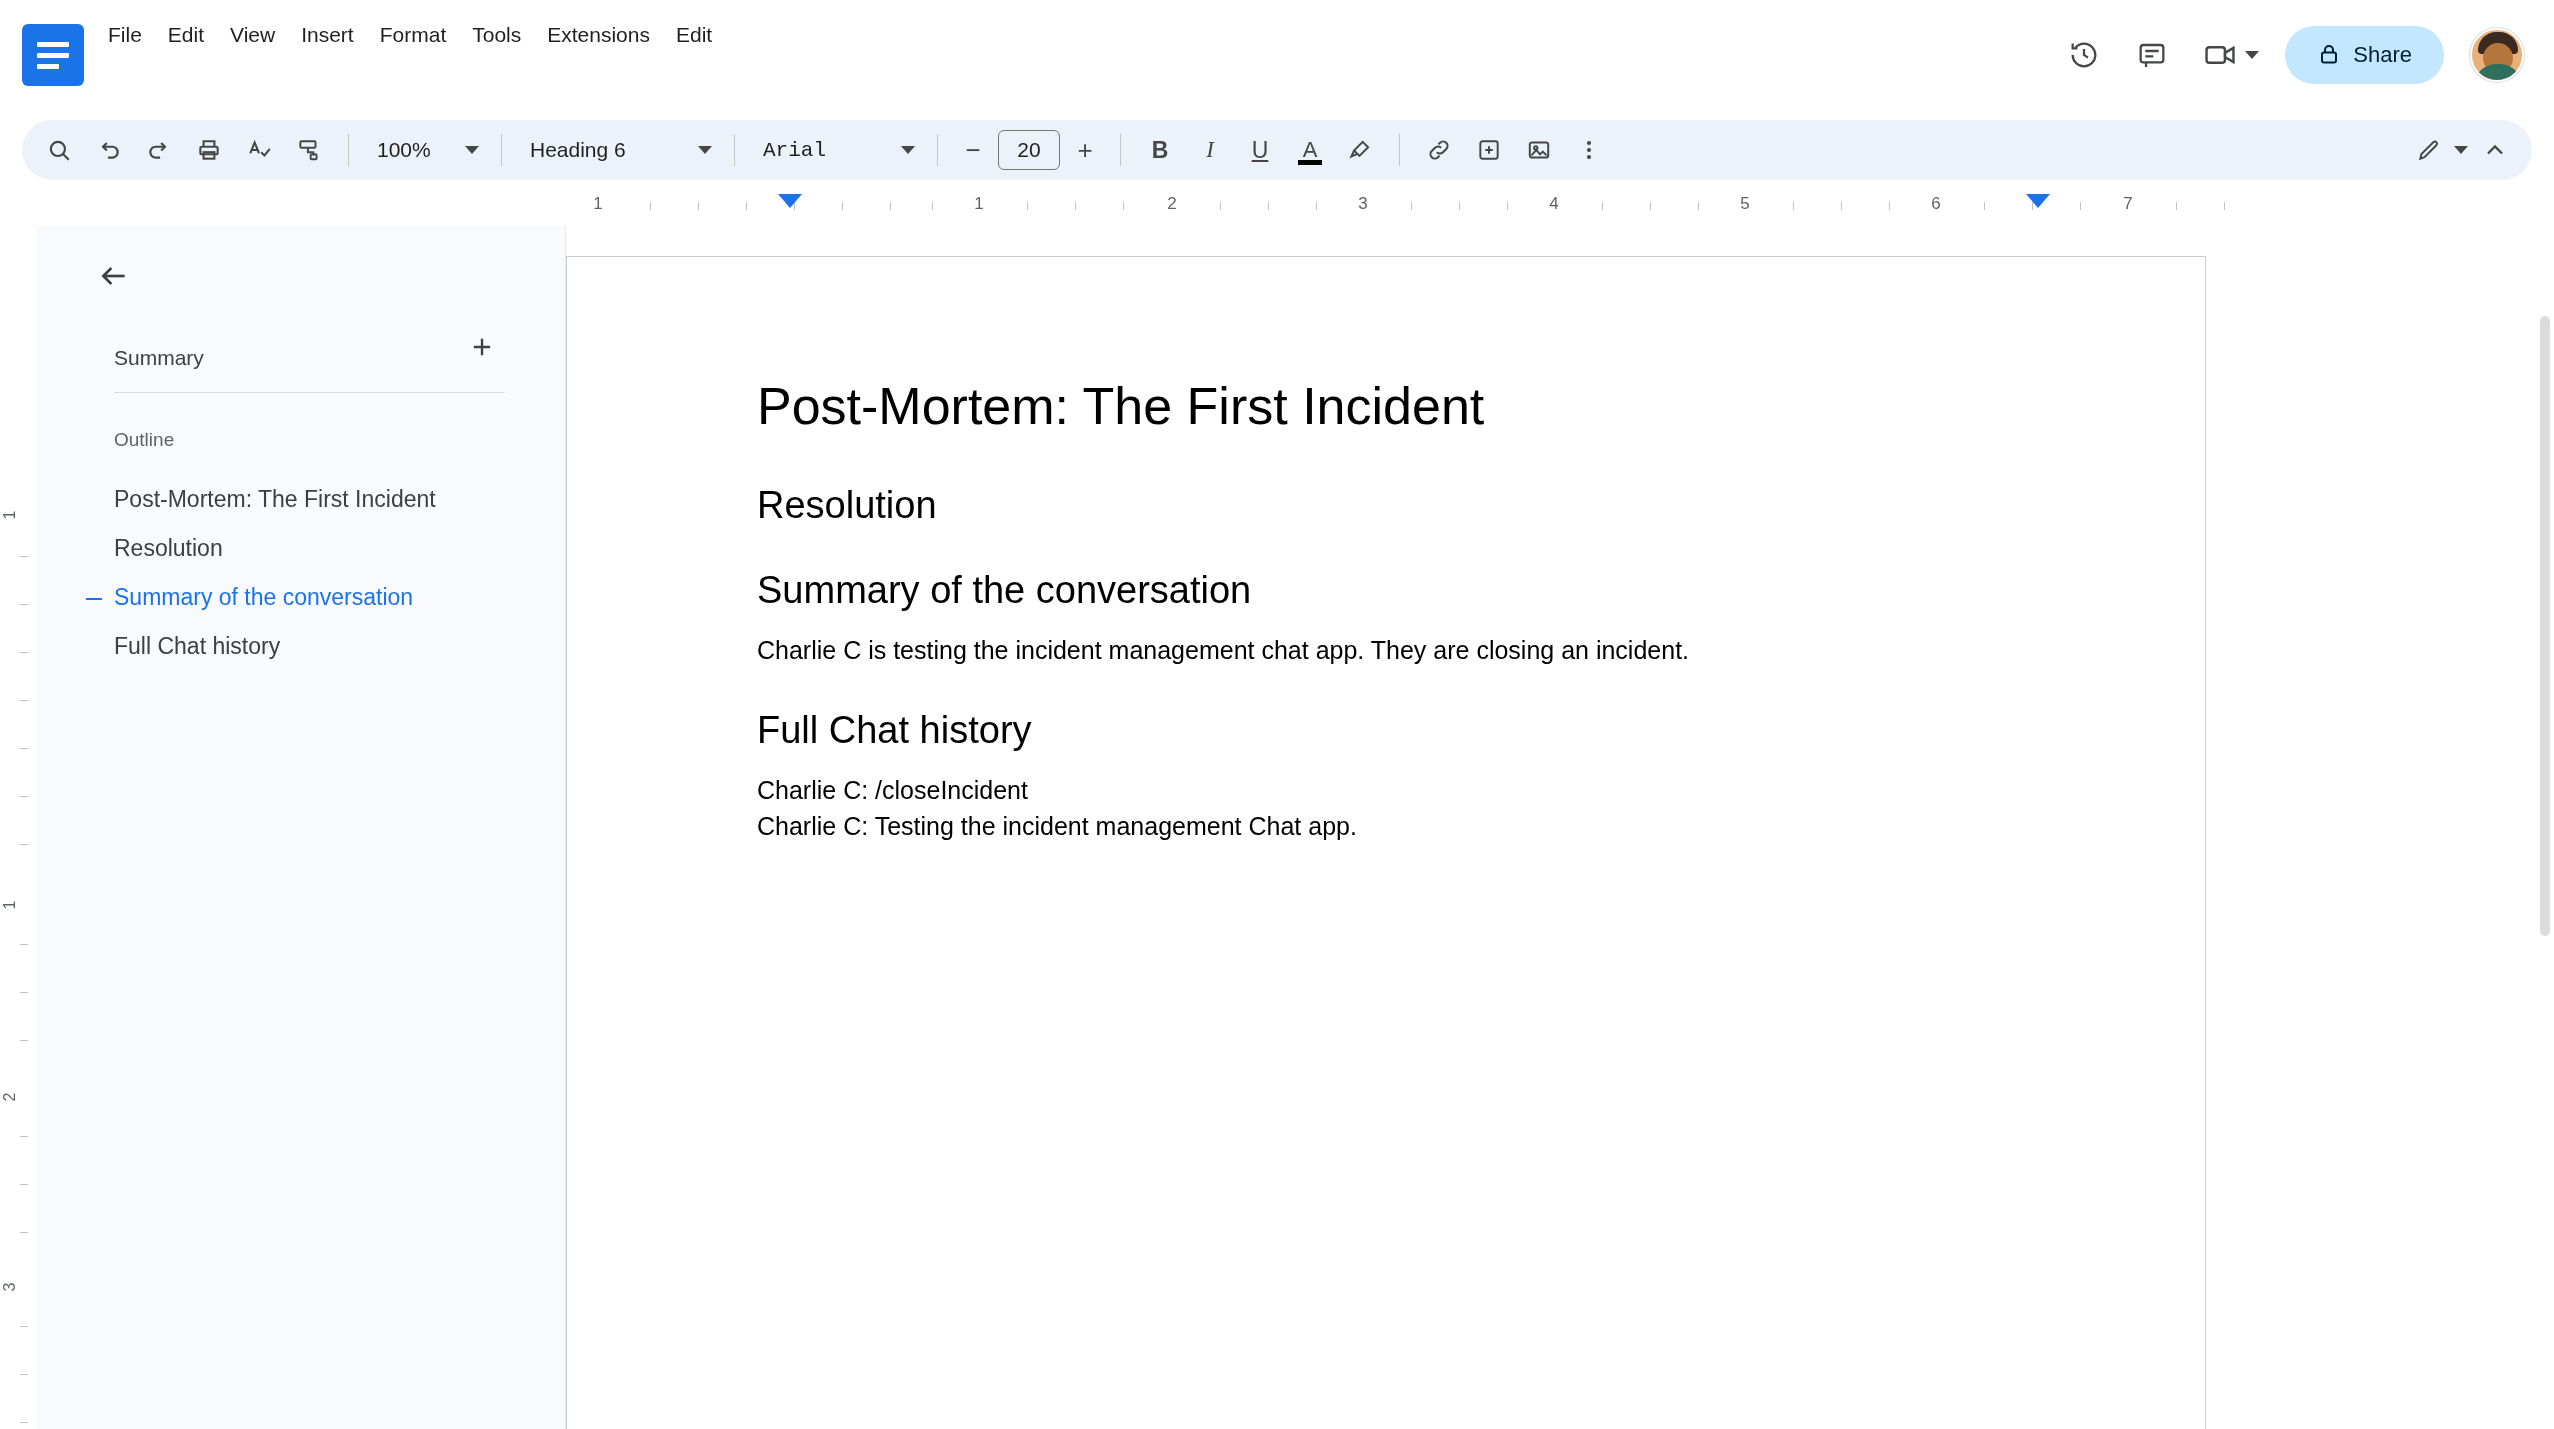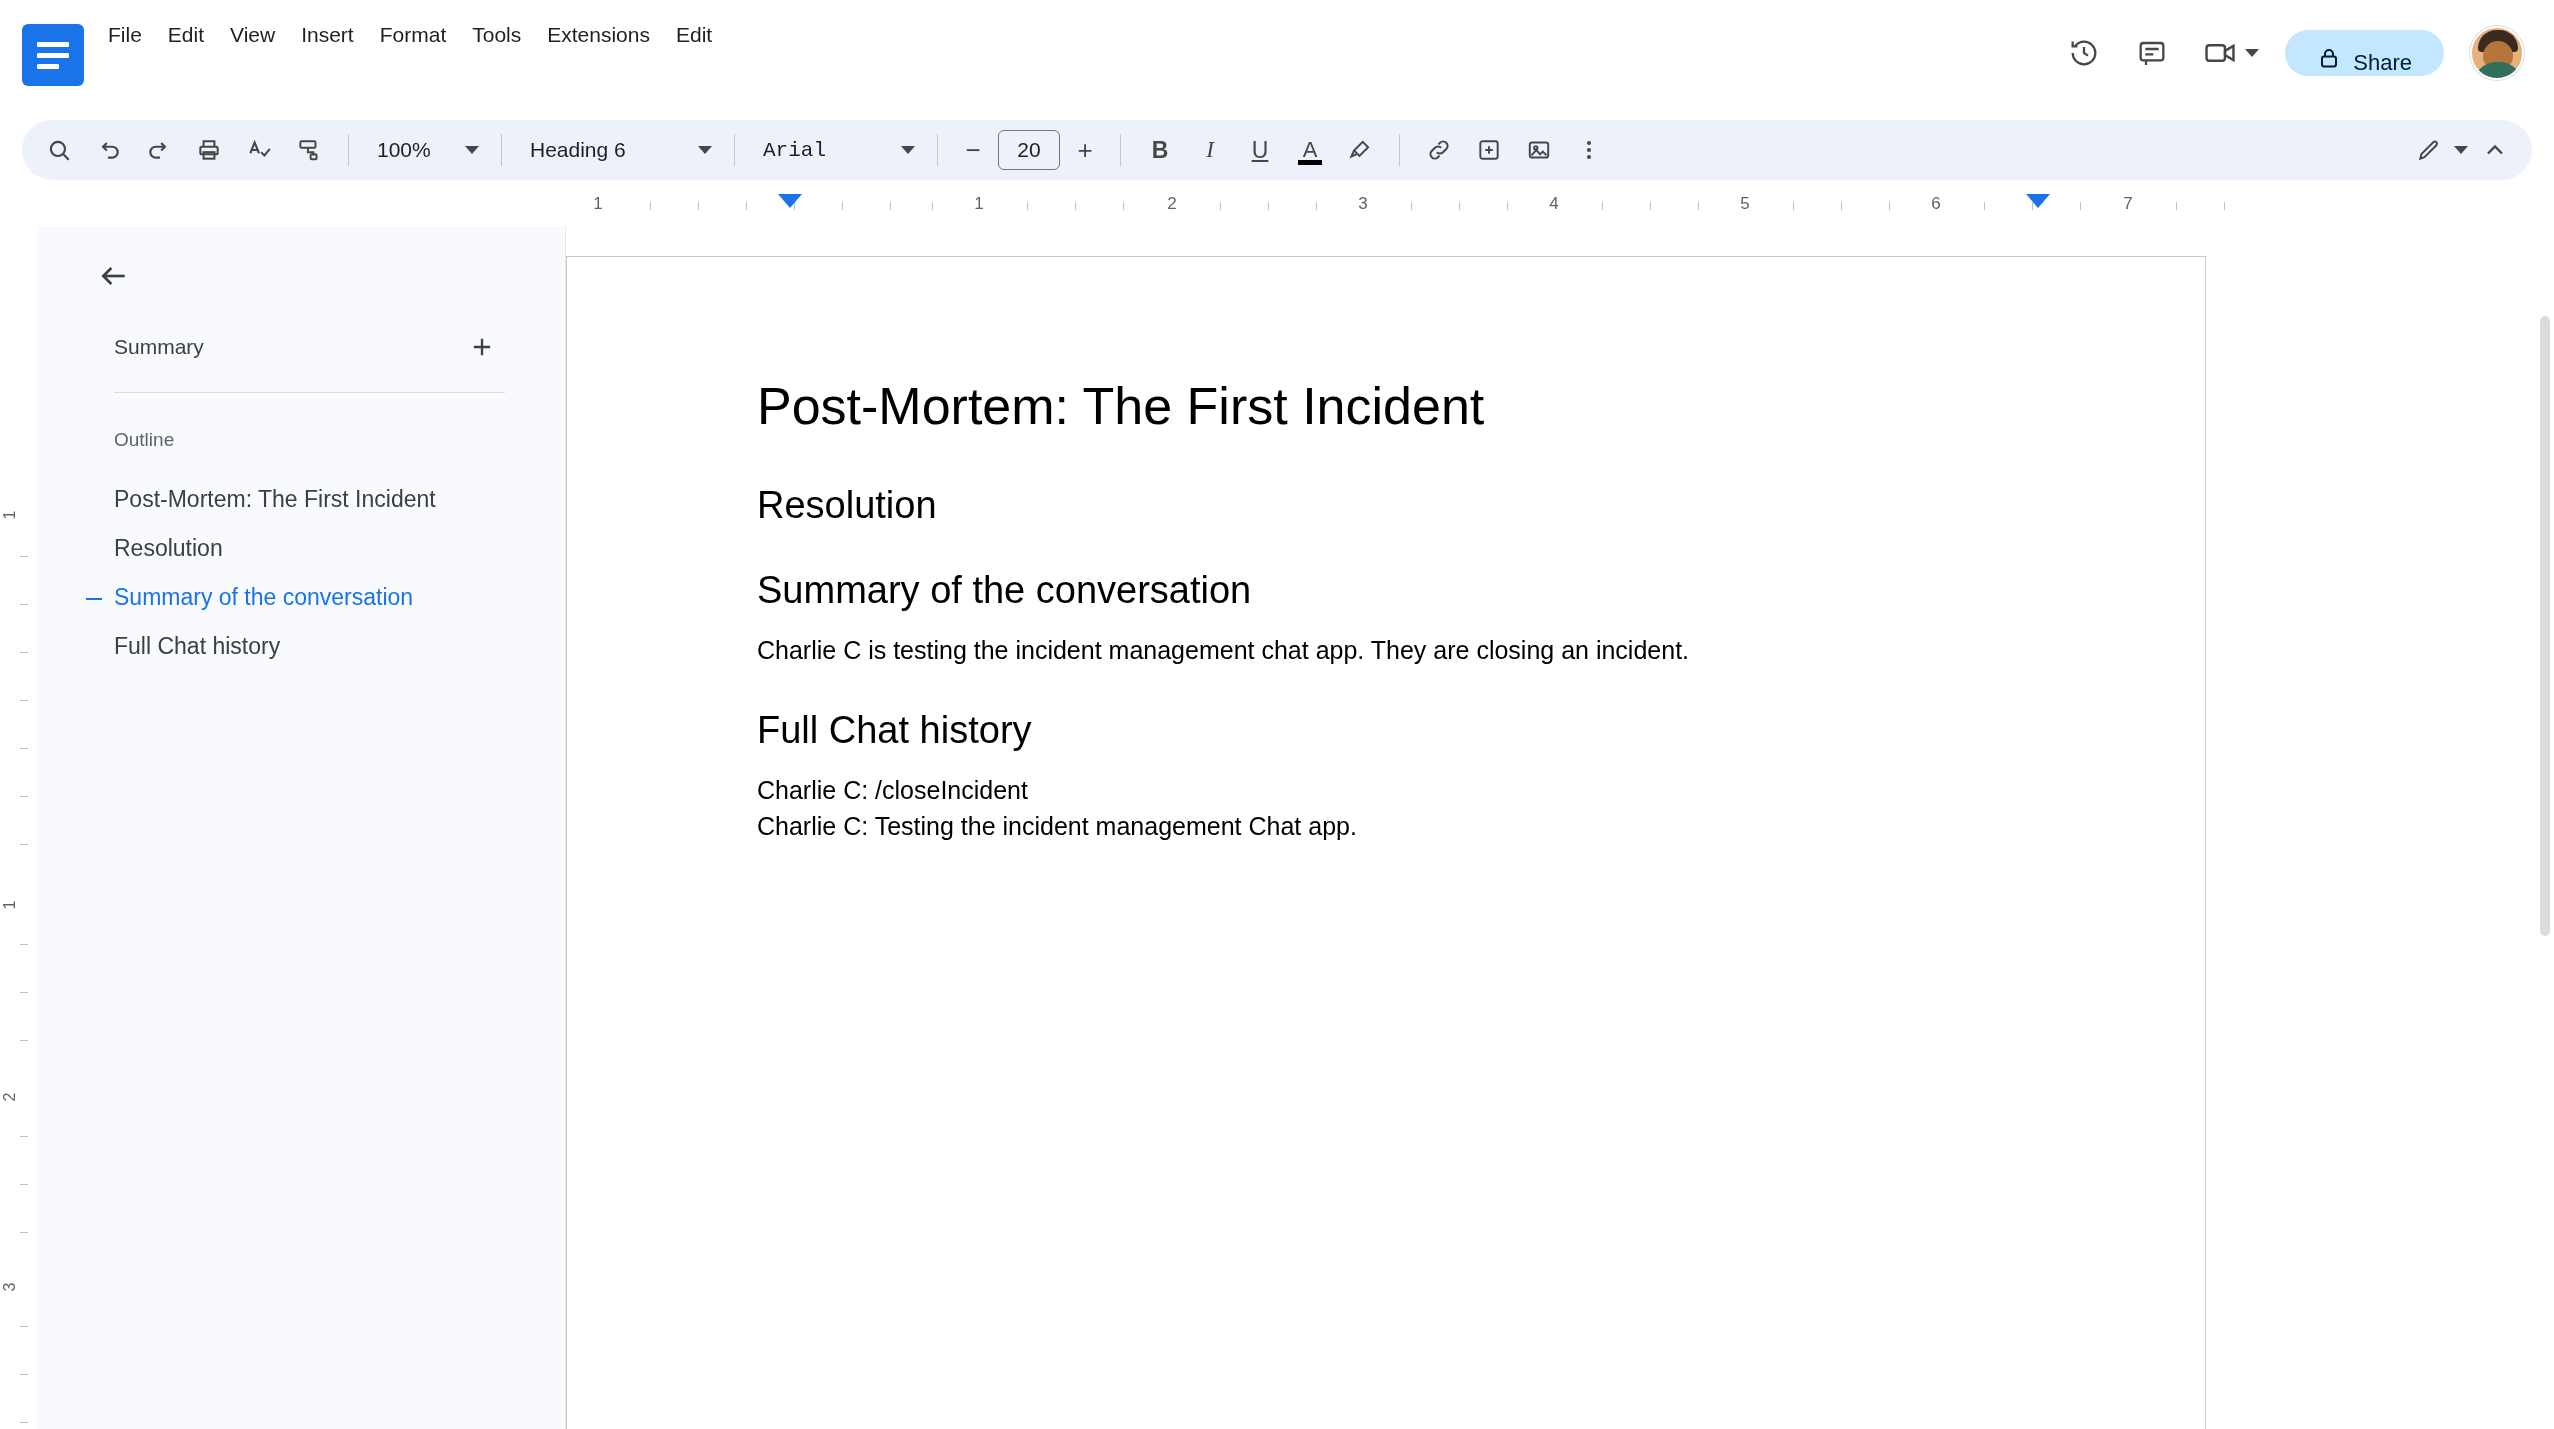--- a/index.html
+++ b/index.html
@@ -73,26 +73,26 @@
   .tr-icon {
     width: 42px; height: 42px;
     display: flex; align-items: center; justify-content: center;
     color: #444746;
     border-radius: 50%;
     cursor: pointer;
   }
   .meet-group { display: flex; align-items: center; gap: 4px; }
   .caret { width: 0; height: 0; border-left: 7px solid transparent; border-right: 7px solid transparent; border-top: 8px solid #444746; }
   .share-btn {
-    display: flex; align-items: flex-end; gap: 12px;
+    display: flex; align-items: flex-start; gap: 12px;
     background: #c2e7ff;
     color: #001d35;
     border: none;
-    height: 46px;
-    padding: 0 32px;
+    height: 58px;
+    padding: 16px 32px;
     border-radius: 29px;
     font-size: 22px;
     font-family: "Liberation Sans", sans-serif;
     cursor: pointer;
   }
   .avatar {
     width: 54px; height: 54px; border-radius: 50%;
     background: #e8b07a;
     border: 2px solid #fff;
     overflow: hidden;
@@ -196,21 +196,21 @@
     border-right: 1px solid #e4e7ec;
   }
   .back-btn {
     width: 56px; height: 56px; margin: 22px 0 0 50px;
     display: flex; align-items: center; justify-content: center;
     border-radius: 50%;
     color: #3c4043;
     cursor: pointer;
   }
   .summary-row {
-    display: flex; align-items: center;
+    display: flex; align-items: flex-end;
     margin: 20px 60px 0 78px;
   }
   .summary-label { font-size: 21px; color: #3c4043; font-weight: 500; }
   .plus-btn {
     margin-left: auto;
     width: 46px; height: 46px;
     display: flex; align-items: center; justify-content: center;
     border-radius: 50%;
     color: #3c4043; font-size: 30px; cursor: pointer;
   }

